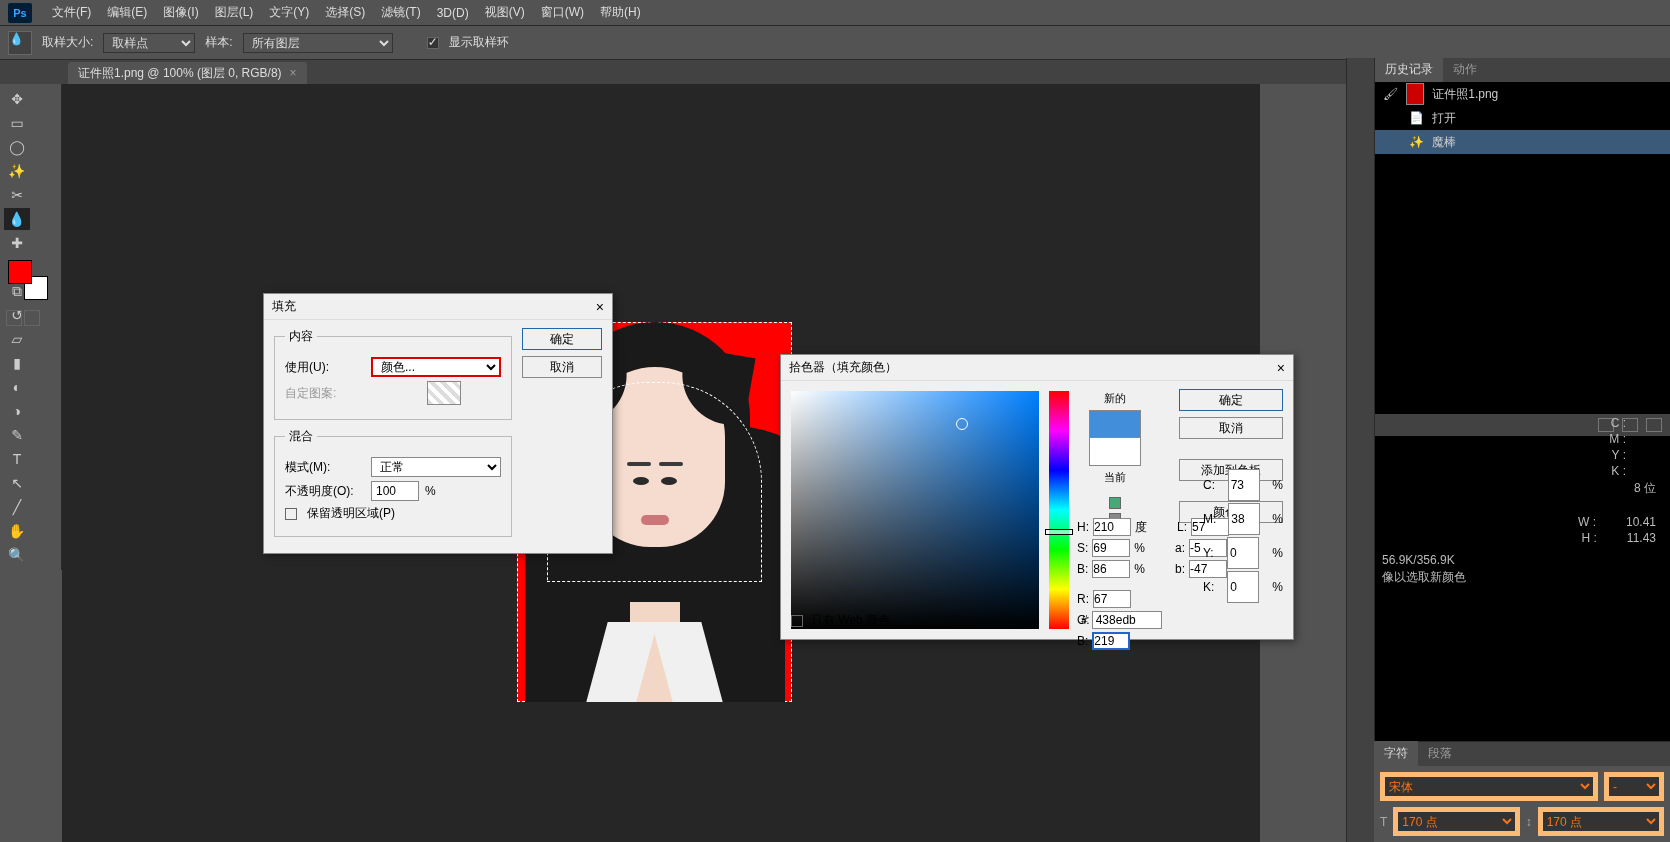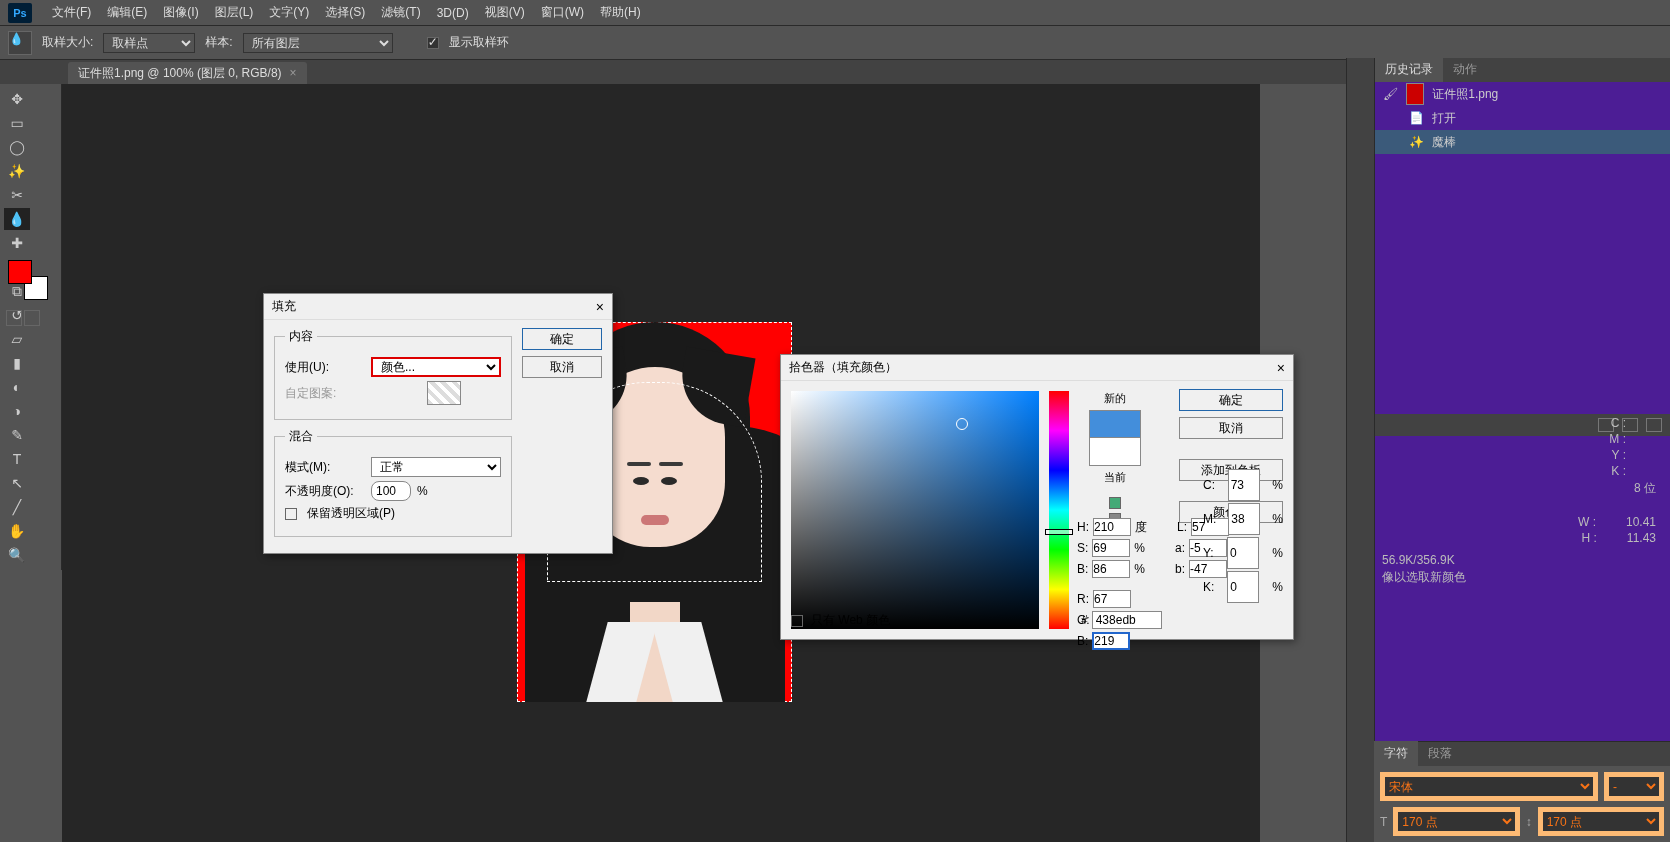--- a/index.html
+++ b/index.html
@@ -86,21 +86,21 @@
 .cp-cube{width:12px;height:12px;background:#4a7;border:1px solid #666}
 .cp-right-btns{position:absolute;right:10px;top:34px;width:104px;display:flex;flex-direction:column;gap:6px}
 .hex-row{position:absolute;left:300px;bottom:10px;display:flex;align-items:center;gap:4px}
 .hex-row input{width:70px;height:18px;border:1px solid #888;padding:0 3px}
 .webonly{position:absolute;left:10px;bottom:10px;display:flex;align-items:center;gap:4px}
 .cmyk{position:absolute;right:10px;bottom:34px;width:80px;font-size:11px}
 .cmyk .r{display:flex;justify-content:space-between;gap:4px;margin:2px 0;align-items:center}
 .cmyk input{width:32px;height:32px;border:1px solid #888;padding:0 2px}
 
 
-.panels{position:absolute;right:0;top:58px;bottom:0;width:296px;background:#4c1d95;border-left:1px solid #2a2a2a}
+.panels{position:absolute;right:0;top:58px;bottom:0;width:296px;background:#000000;border-left:1px solid #2a2a2a}
 .panel-tabs{height:24px;background:#424242;display:flex;align-items:flex-end}
 .panel-tab{padding:4px 10px;color:#999}
 .panel-tab.active{background:#535353;color:#ddd}
 .history-row{height:24px;display:flex;align-items:center;padding:0 8px;gap:8px}
 .history-row.sel{background:#3b5a7a}
 .thumb{width:18px;height:22px;background:#cc0000;border:1px solid #888}
 .info-panel{position:absolute;right:0;top:375px;width:296px;color:#bbb;font-size:11px}
 .info-row{display:flex;justify-content:flex-end;gap:30px;padding:1px 14px}
 .char-panel{position:absolute;right:0;bottom:0;width:296px;background:#535353;border-top:1px solid #2a2a2a}
 .char-panel select,.char-panel input{background:#333;color:#f97316;border:5px solid #fdba74;height:29px}
@@ -215,21 +215,21 @@
         </div>
       </fieldset>
       <fieldset>
         <legend>混合</legend>
         <div class="fld-row">
           <span class="lbl">模式(M):</span>
           <select style="width:130px"><option>正常</option></select>
         </div>
         <div class="fld-row">
           <span class="lbl">不透明度(O):</span>
-          <input type="text" style="width: 40px; border-radius: 8px;" value="100">
+          <input type="text" style="width: 48px;" value="100">
           <span>%</span>
         </div>
         <div class="fld-row">
           <span class="cb"></span>
           <span>保留透明区域(P)</span>
         </div>
       </fieldset>
     </div>
     <div class="fill-right">
       <button class="btn primary">确定</button>

